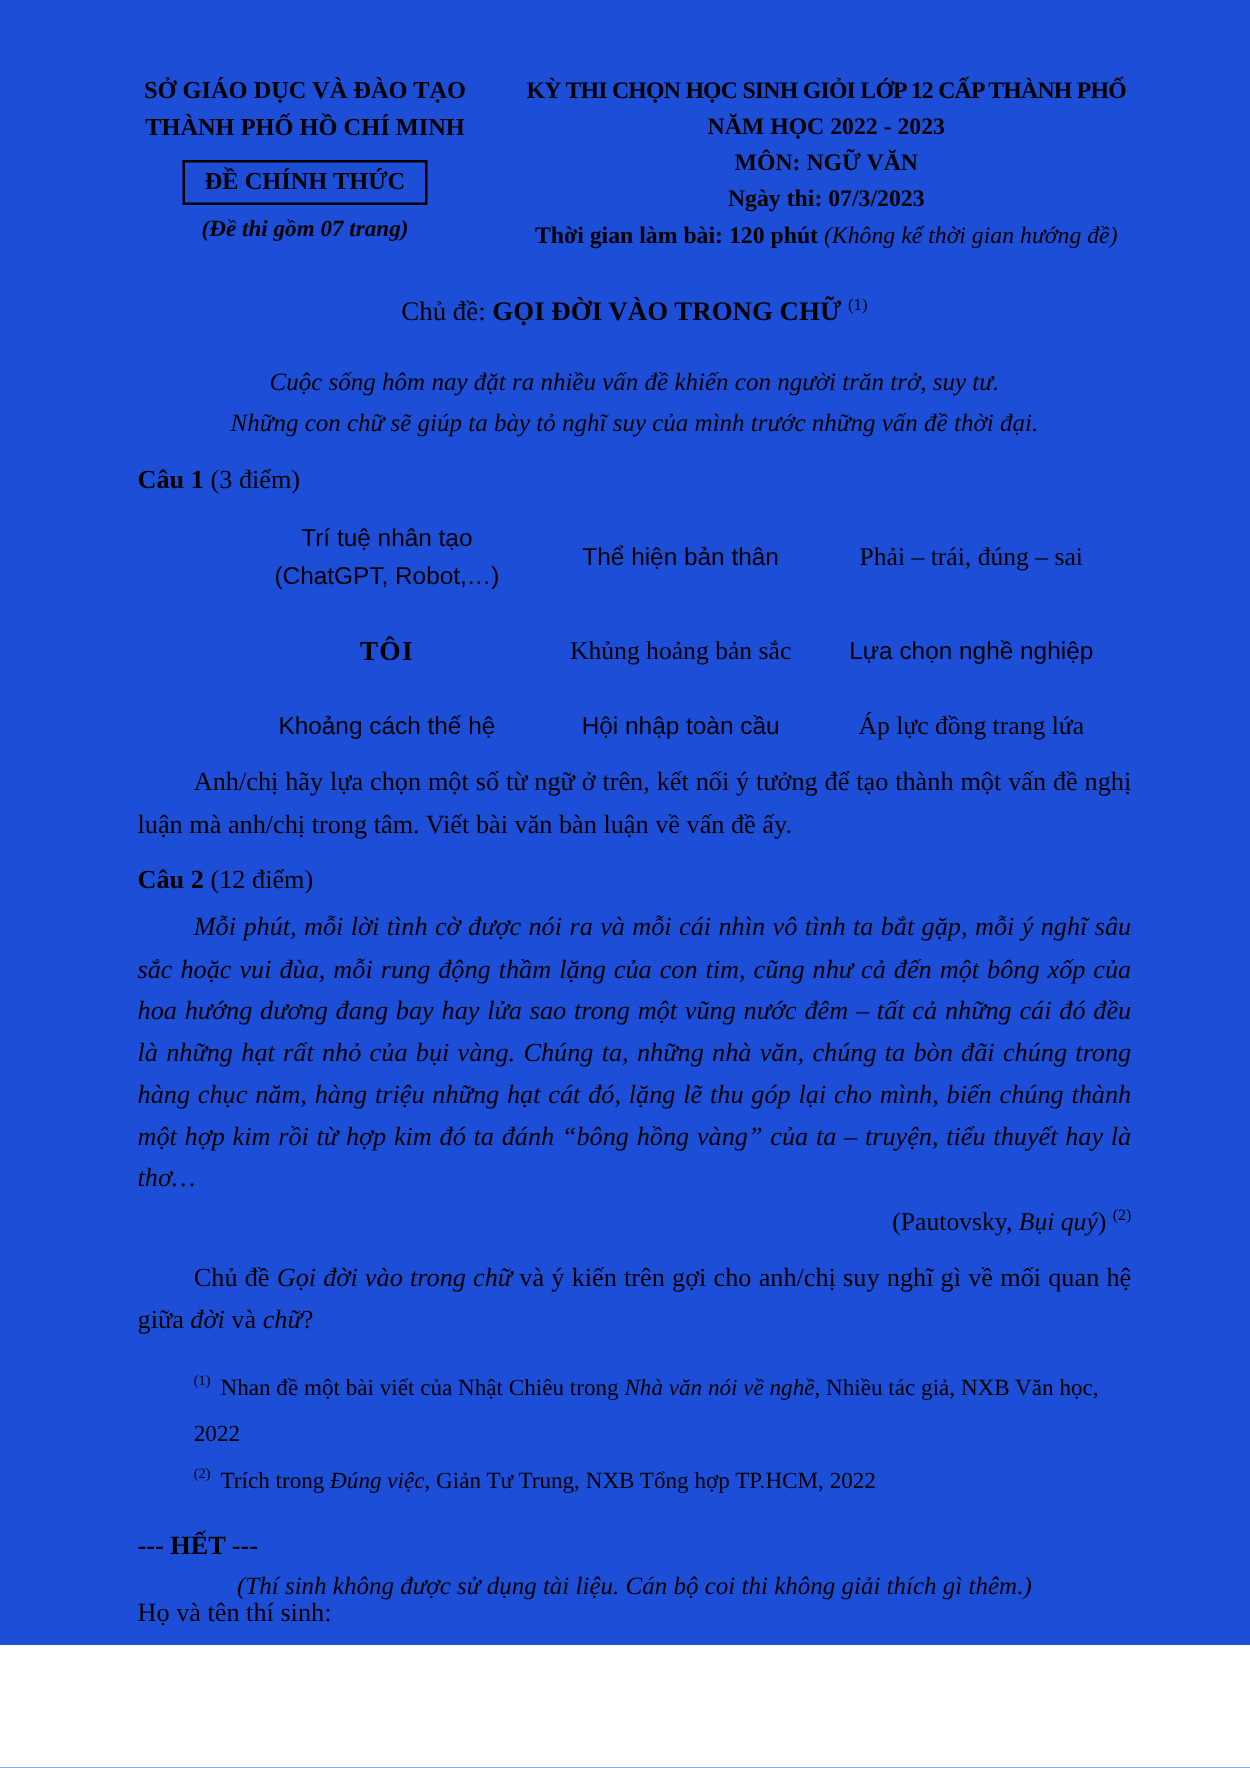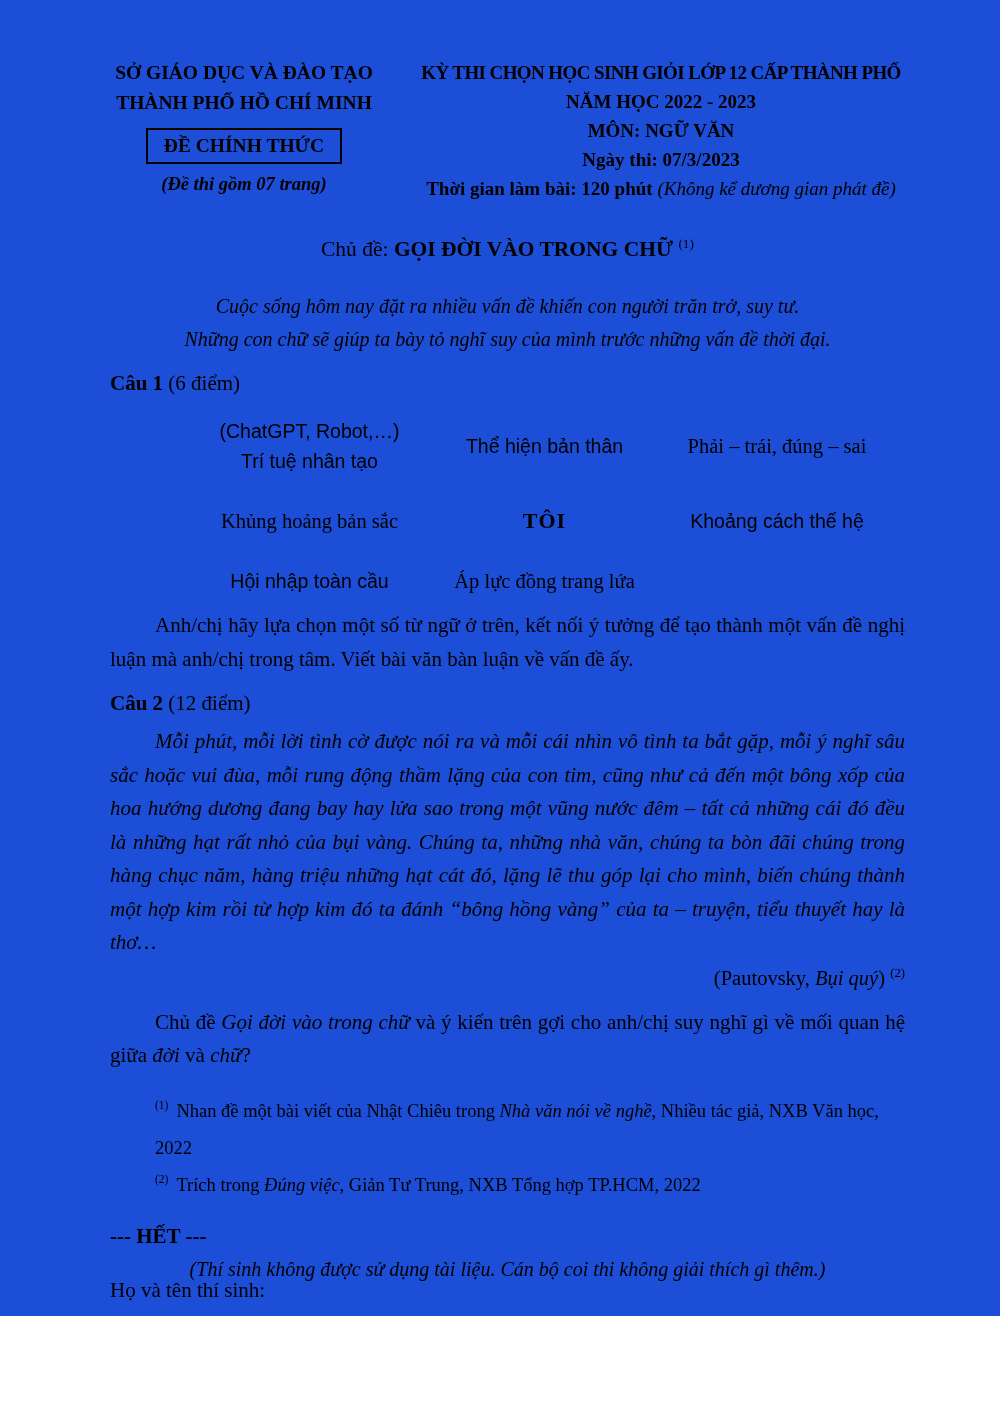--- a/index.html
+++ b/index.html
@@ -111,44 +111,45 @@
       <div>
         <span class="official-box">ĐỀ CHÍNH THỨC</span>
       </div>
       <div class="page-count">(Đề thi gồm 07 trang)</div>
     </div>
     <div class="header-right">
       <div class="exam-line tight">KỲ THI CHỌN HỌC SINH GIỎI LỚP 12 CẤP THÀNH PHỐ</div>
       <div class="exam-line">NĂM HỌC 2022 - 2023</div>
       <div class="exam-line">MÔN: NGỮ VĂN</div>
       <div class="exam-line">Ngày thi: 07/3/2023</div>
-      <div class="time-line"><span class="b">Thời gian làm bài: 120 phút </span><span class="i">(Không kể dương gian phát đề)</span></div>
+      <div class="time-line"><span class="b">Thời gian làm bài: 120 phút </span><span class="i">(Không kể thời gian hướng đề)</span></div>
     </div>
   </div>
 
   <div class="topic">
     <span>Chủ đề: </span><span class="main">GỌI ĐỜI VÀO TRONG CHỮ</span> <sup class="s">(1)</sup>
   </div>
 
   <div class="epigraph">
     <div>Cuộc sống hôm nay đặt ra nhiều vấn đề khiến con người trăn trở, suy tư.</div>
     <div>Những con chữ sẽ giúp ta bày tỏ nghĩ suy của mình trước những vấn đề thời đại.</div>
   </div>
 
-  <div class="q-heading"><span class="b">Câu 1</span><span> (6 điểm)</span></div>
+  <div class="q-heading"><span class="b">Câu 1</span><span> (3 điểm)</span></div>
 
   <div class="cloud">
     <div class="sans">
+      <div>Trí tuệ nhân tạo</div>
       <div>(ChatGPT, Robot,…)</div>
-      <div>Trí tuệ nhân tạo</div>
     </div>
     <div class="sans">Thể hiện bản thân</div>
     <div class="serif">Phải – trái, đúng – sai</div>
+    <div class="serif toi">TÔI</div>
     <div class="serif">Khủng hoảng bản sắc</div>
-    <div class="serif toi">TÔI</div>
+    <div class="sans">Lựa chọn nghề nghiệp</div>
     <div class="sans">Khoảng cách thế hệ</div>
     <div class="sans">Hội nhập toàn cầu</div>
     <div class="serif">Áp lực đồng trang lứa</div>
   </div>
 
   <div class="para">Anh/chị hãy lựa chọn một số từ ngữ ở trên, kết nối ý tưởng để tạo thành một vấn đề nghị luận mà anh/chị trong tâm. Viết bài văn bàn luận về vấn đề ấy.</div>
 
   <div class="q-heading"><span class="b">Câu 2</span><span> (12 điểm)</span></div>
 
   <div class="para quote">Mỗi phút, mỗi lời tình cờ được nói ra và mỗi cái nhìn vô tình ta bắt gặp, mỗi ý nghĩ sâu sắc hoặc vui đùa, mỗi rung động thầm lặng của con tim, cũng như cả đến một bông xốp của hoa hướng dương đang bay hay lửa sao trong một vũng nước đêm – tất cả những cái đó đều là những hạt rất nhỏ của bụi vàng. Chúng ta, những nhà văn, chúng ta bòn đãi chúng trong hàng chục năm, hàng triệu những hạt cát đó, lặng lẽ thu góp lại cho mình, biến chúng thành một hợp kim rồi từ hợp kim đó ta đánh “bông hồng vàng” của ta – truyện, tiểu thuyết hay là thơ…</div>

